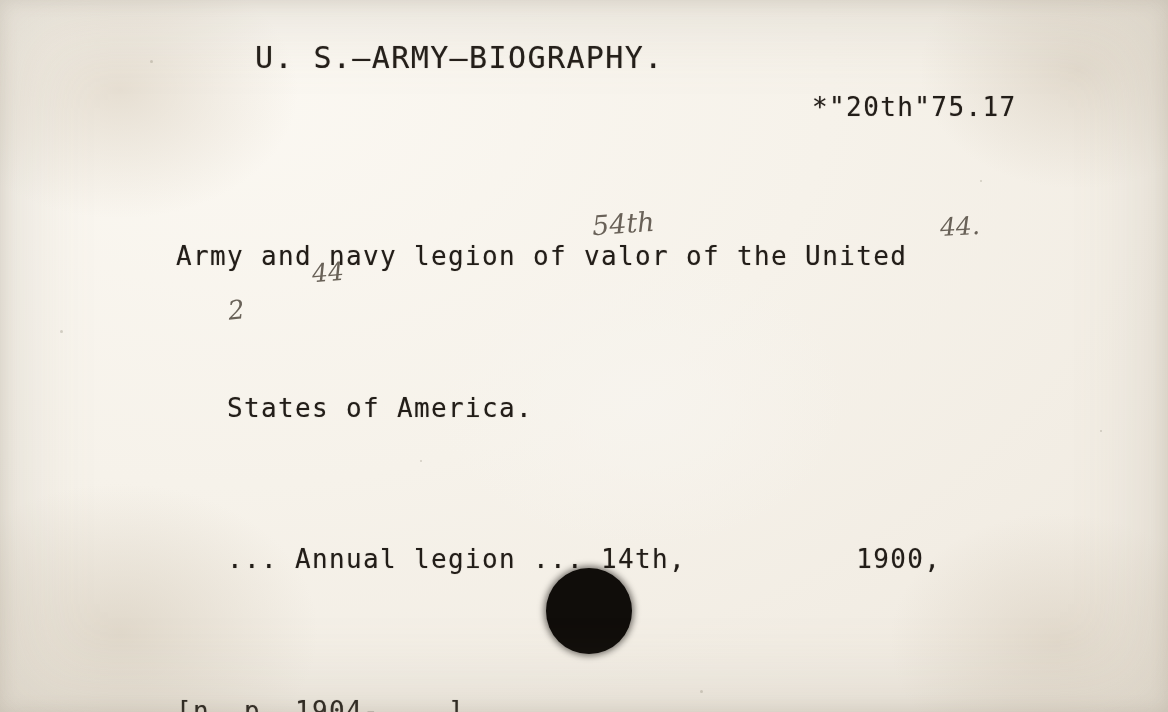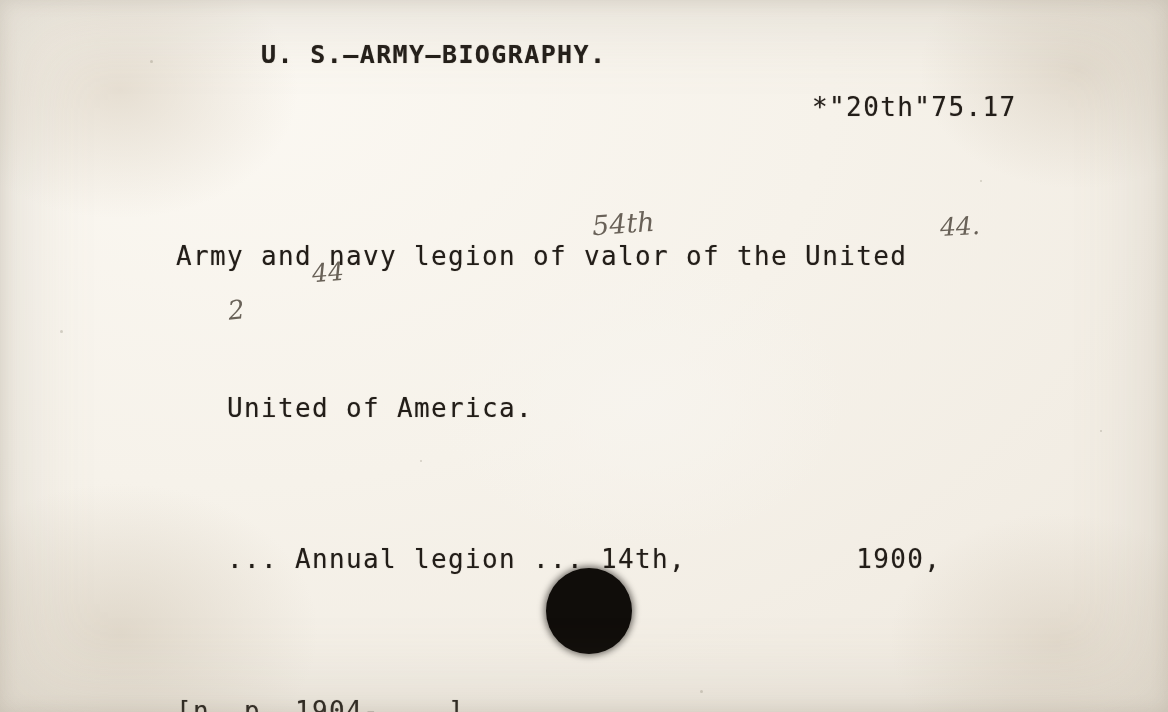--- a/index.html
+++ b/index.html
@@ -57,24 +57,23 @@
   .typed {
     position: absolute;
     color: #221d18;
     font-family: "DejaVu Sans Mono", monospace;
     white-space: pre;
     letter-spacing: 1.4px;
     text-shadow: 0 0 1px rgba(40,32,25,0.45);
   }
 
   #heading {
-    left: 261px;
+    left: 255px;
     top: 40px;
-    font-size: 25px;
-    font-weight: bold;
+    font-size: 30px;
   }
 
   #callnum {
     left: 812px;
     top: 92px;
     font-size: 26px;
   }
 
   #bodylines {
     position: absolute;
@@ -132,21 +131,21 @@
   <div class="speck" style="left:700px; top:690px; width:3px; height:3px;"></div>
   <div class="speck" style="left:60px;  top:330px; width:3px; height:3px;"></div>
   <div class="speck" style="left:1100px; top:430px; width:2px; height:2px;"></div>
 
   <div class="typed" id="heading">U. S.—ARMY—BIOGRAPHY.</div>
 
   <div class="typed" id="callnum">*"20th"75.17</div>
 
   <div id="bodylines">
     <div class="line">Army and navy legion of valor of the United</div>
-    <div class="line">   United of America.</div>
+    <div class="line">   States of America.</div>
     <div class="line">   ... Annual legion ... 14th,          1900,</div>
     <div class="line">[n. p. 1904-    ]</div>
     
     
     
     
     
     
     
     

